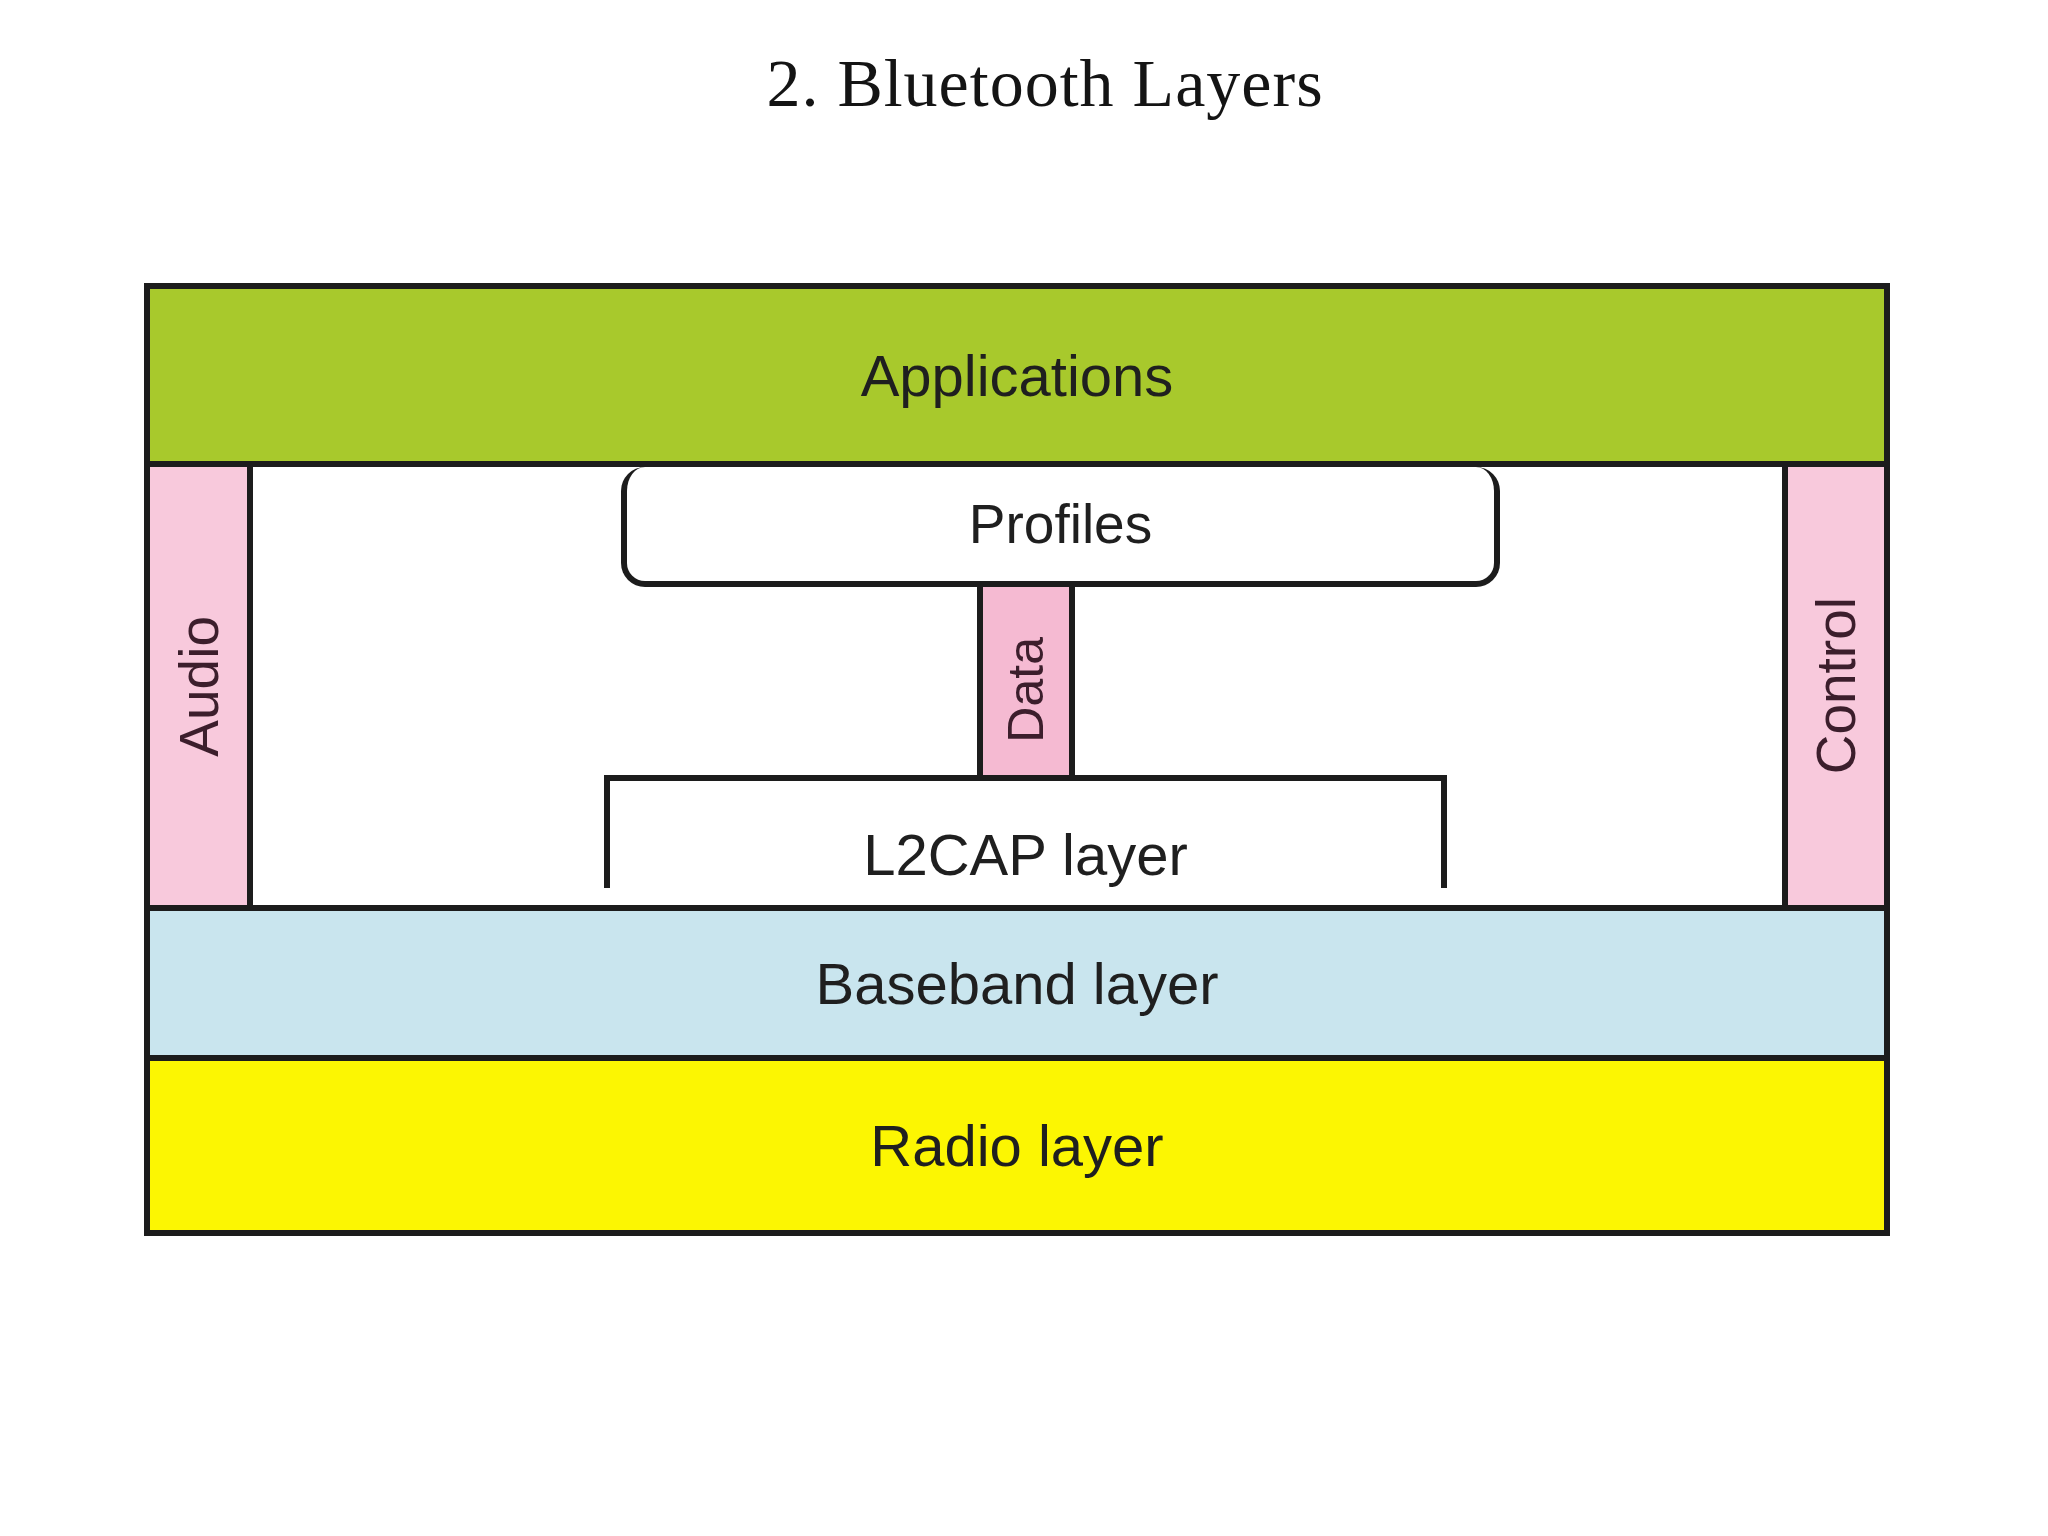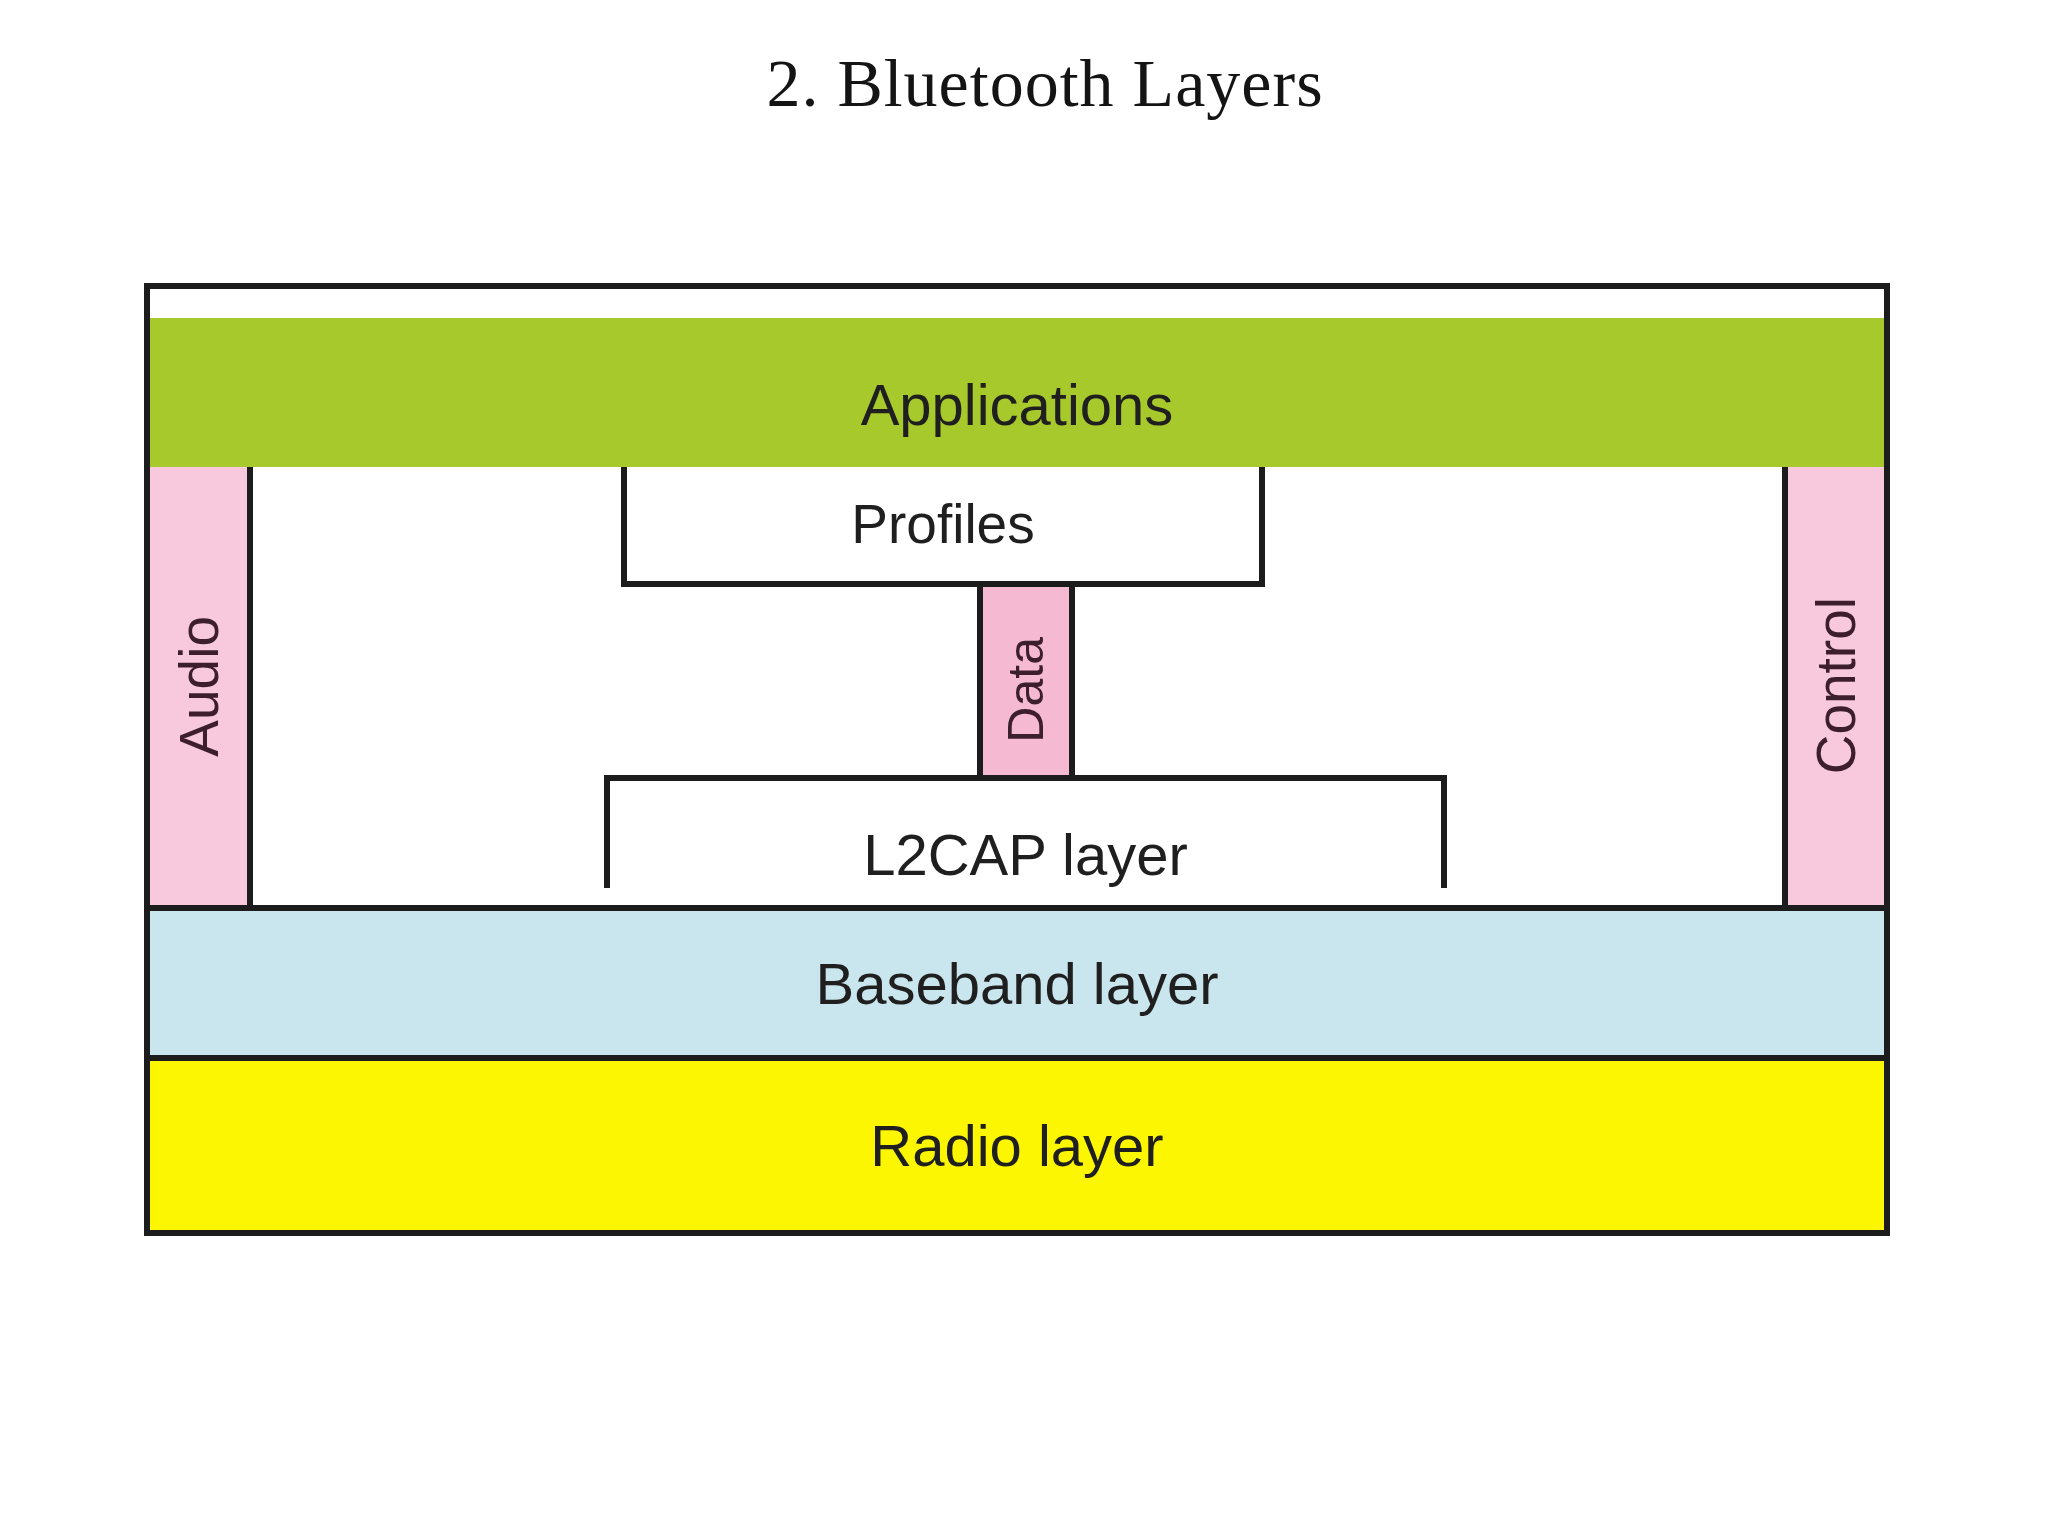--- a/index.html
+++ b/index.html
@@ -25,21 +25,21 @@
     border: 6px solid var(--c-border, #1c1c1c);
     background: #ffffff;
   }
 
   .row { position: absolute; left: 0; width: 1734px; }
 
   .row-applications {
     top: 0; height: 178px;
     background: var(--c-applications_bg, #a8c92c);
     border-bottom: 6px solid var(--c-border, #1c1c1c);
-    display: flex; align-items: center; justify-content: center; margin-top: 29px;
+    display: flex; align-items: center; justify-content: center;
   }
 
   .row-middle {
     top: 178px; height: 438px;
     background: #ffffff;
   }
 
   .row-baseband {
     top: 616px; height: 150px;
     background: var(--c-baseband_bg, #c9e5ee);
@@ -66,26 +66,26 @@
   .bar-control {
     position: absolute; right: 0; top: 0;
     width: 102px; height: 438px;
     background: var(--c-channel_bg, #f8c9dc);
     border-left: 6px solid var(--c-border, #1c1c1c);
     display: flex; align-items: center; justify-content: center;
   }
 
   .box-profiles {
     position: absolute; left: 471px; top: 0;
-    width: 644px; height: 120px;
+    width: 879px; height: 120px;
     background: #ffffff;
     border-left: 6px solid var(--c-border, #1c1c1c);
     border-right: 6px solid var(--c-border, #1c1c1c);
     border-bottom: 6px solid var(--c-border, #1c1c1c);
-    display: flex; align-items: center; justify-content: center;
+    display: flex; align-items: center; justify-content: center; border-radius: 24px;
   }
 
   .bar-data {
     position: absolute; left: 827px; top: 120px;
     width: 98px; height: 205px;
     background: var(--c-data_bg, #f5bad2);
     border-left: 6px solid var(--c-border, #1c1c1c);
     border-right: 6px solid var(--c-border, #1c1c1c);
     display: flex; align-items: center; justify-content: center;
   }

